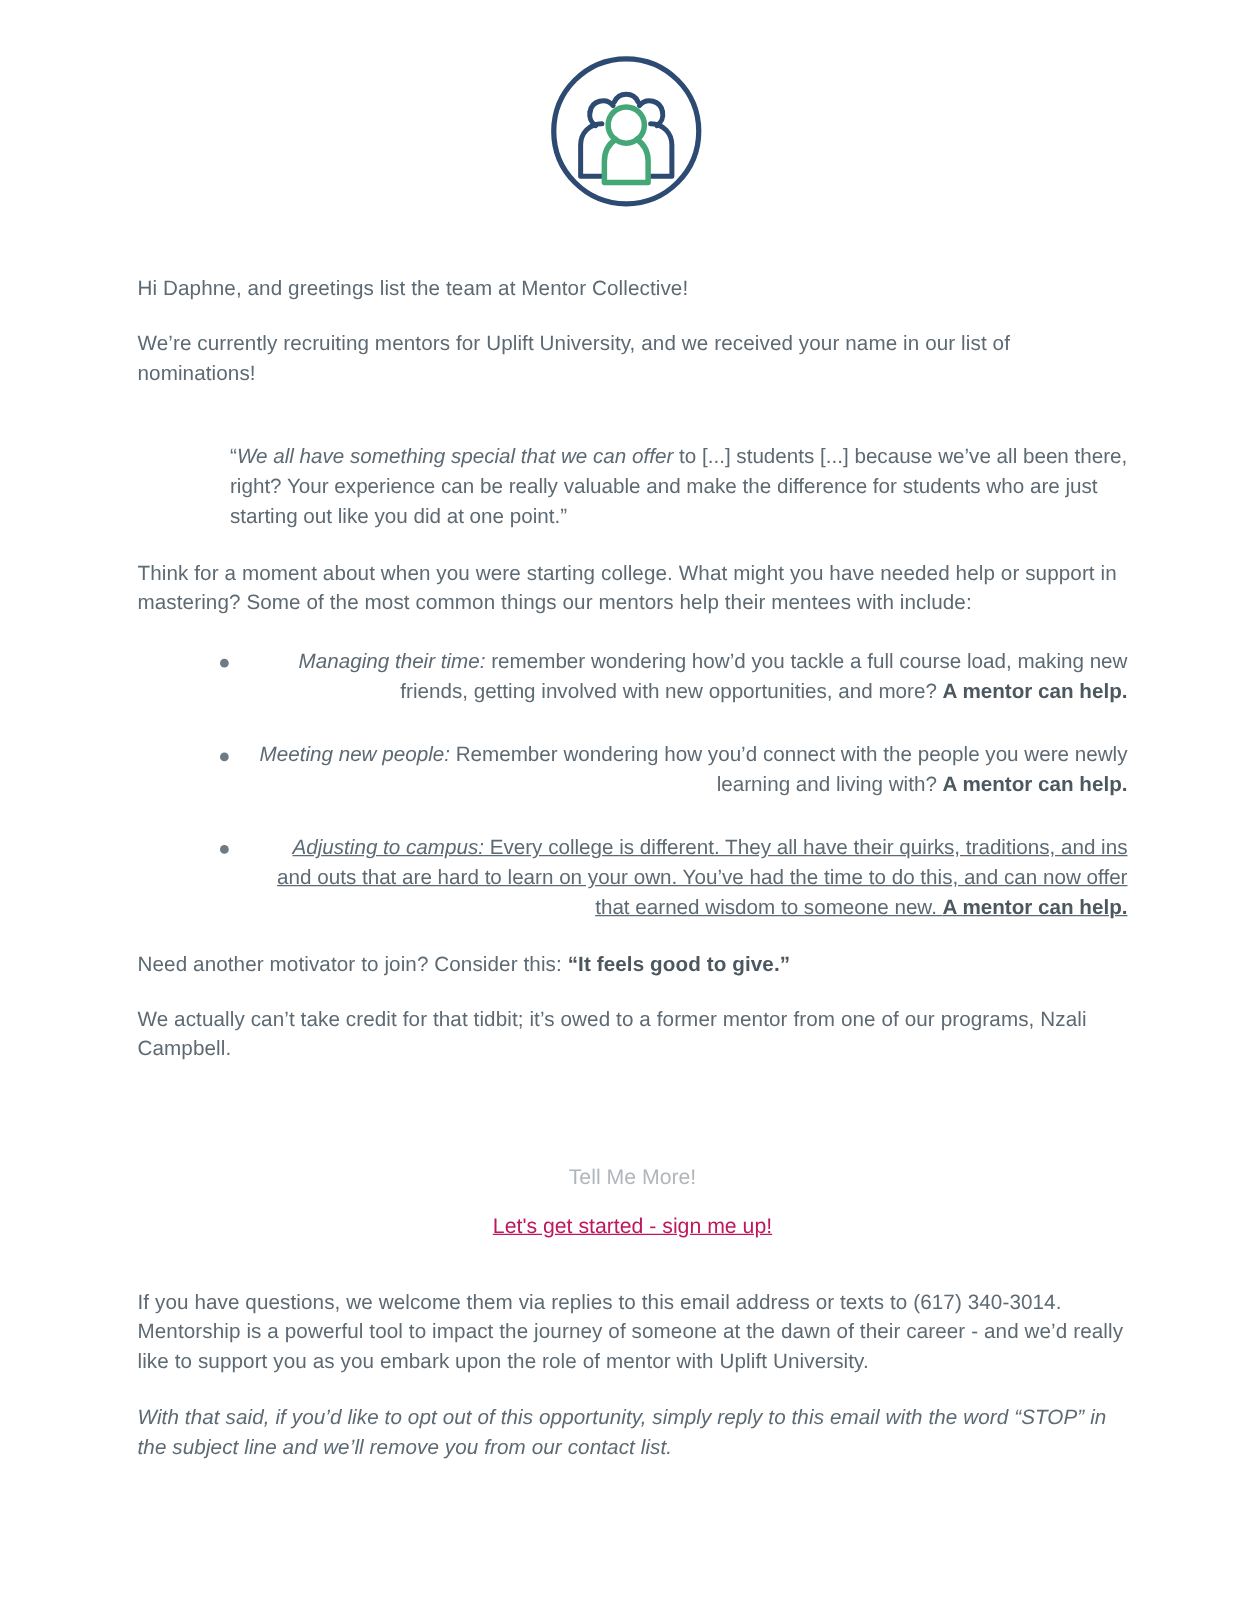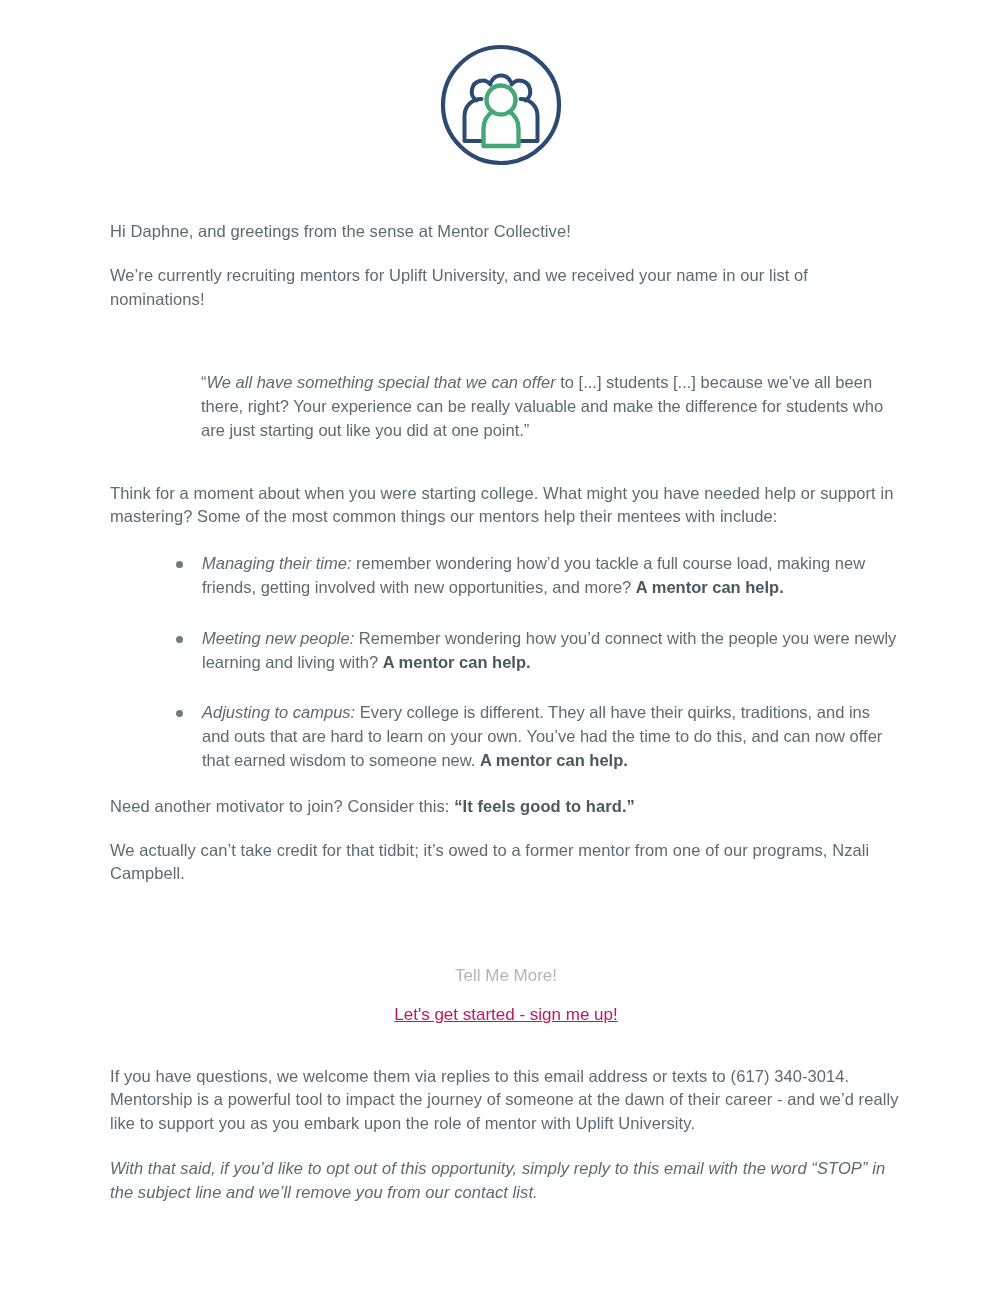--- a/index.html
+++ b/index.html
@@ -55,45 +55,46 @@
   .gap-think   { height: 22px; }
   .gap-list    { height: 24px; }
   .gap-need    { height: 22px; }
   .gap-cta     { height: 58px; }
   .gap-link    { height: 18px; }
   .gap-foot    { height: 40px; }
   .gap-italic  { height: 22px; }
   .gap-best    { height: 44px; }
 
   .quote-block {
-    margin: 17px;
+    margin: 0;
     padding: 0 0 0 74px;
     font-size: 16.5px;
     line-height: 1.44;
     color: #5d6a73;
   }
   .quote-block em {
     font-style: italic;
   }
 
   
   ul.benefits {
     margin: 0;
     padding: 0;
     list-style: none;
+    text-align: right;
   }
   ul.benefits li {
     position: relative;
     padding-left: 92px;
     margin-bottom: 27px;
     font-size: 16.5px;
     line-height: 1.44;
     color: #5d6a73;
   }
-  ul.benefits li:last-child { margin-bottom: 0; }
+  ul.benefits li:last-child { margin-bottom: 0; text-decoration: underline; }
   ul.benefits li .bullet-dot {
     position: absolute;
     left: 66px;
     top: 9px;
     width: 7px;
     height: 7px;
     border-radius: 50%;
     background: #6f7a83;
   }
   .lead-italic { font-style: italic; }
@@ -145,21 +146,21 @@
 
       <circle cx="63" cy="58" r="14.5" fill="none" stroke="#45a777" stroke-width="4.4"></circle>
       <path d="M54.5 69.5 C48.5 73.5 45.5 80 45.5 87 L45.5 104 L80.5 104 L80.5 87 C80.5 80 77.5 73.5 71.5 69.5" fill="none" stroke="#45a777" stroke-width="4.4" stroke-linecap="round" stroke-linejoin="round"></path>
     </svg>
   </div>
 
   <div class="gap-intro"></div>
 
   <div class="body-wrap">
 
-    <p class="para">Hi Daphne, and greetings from the sense at Mentor Collective!</p>
+    <p class="para">Hi Daphne, and greetings list the team at Mentor Collective!</p>
 
     <div class="gap-p"></div>
 
     <p class="para">We’re currently recruiting mentors for Uplift University, and we received your name in our list of nominations!</p>
 
     <div class="gap-p"></div>
 
 
     <div class="gap-quote"></div>
 
@@ -184,21 +185,21 @@
       </li>
       <li>
         <span class="bullet-dot"></span>
         <em class="lead-italic">Adjusting to campus:</em><span> Every college is different. They all have their quirks, traditions, and ins and outs that are hard to learn on your own. You’ve had the time to do this, and can now offer that earned wisdom to someone new. </span><span class="strong-cta">A mentor can help.</span>
       </li>
     </ul>
 
     <div class="gap-need"></div>
 
     <p class="para">
-      <span>Need another motivator to join? Consider this: </span><span class="bold-quote">“It feels good to hard.”</span>
+      <span>Need another motivator to join? Consider this: </span><span class="bold-quote">“It feels good to give.”</span>
     </p>
 
     <div class="gap-p"></div>
 
     <p class="para">We actually can’t take credit for that tidbit; it’s owed to a former mentor from one of our programs, Nzali Campbell.</p>
 
     <div class="gap-p"></div>
 
 
     <div class="gap-cta"></div>

